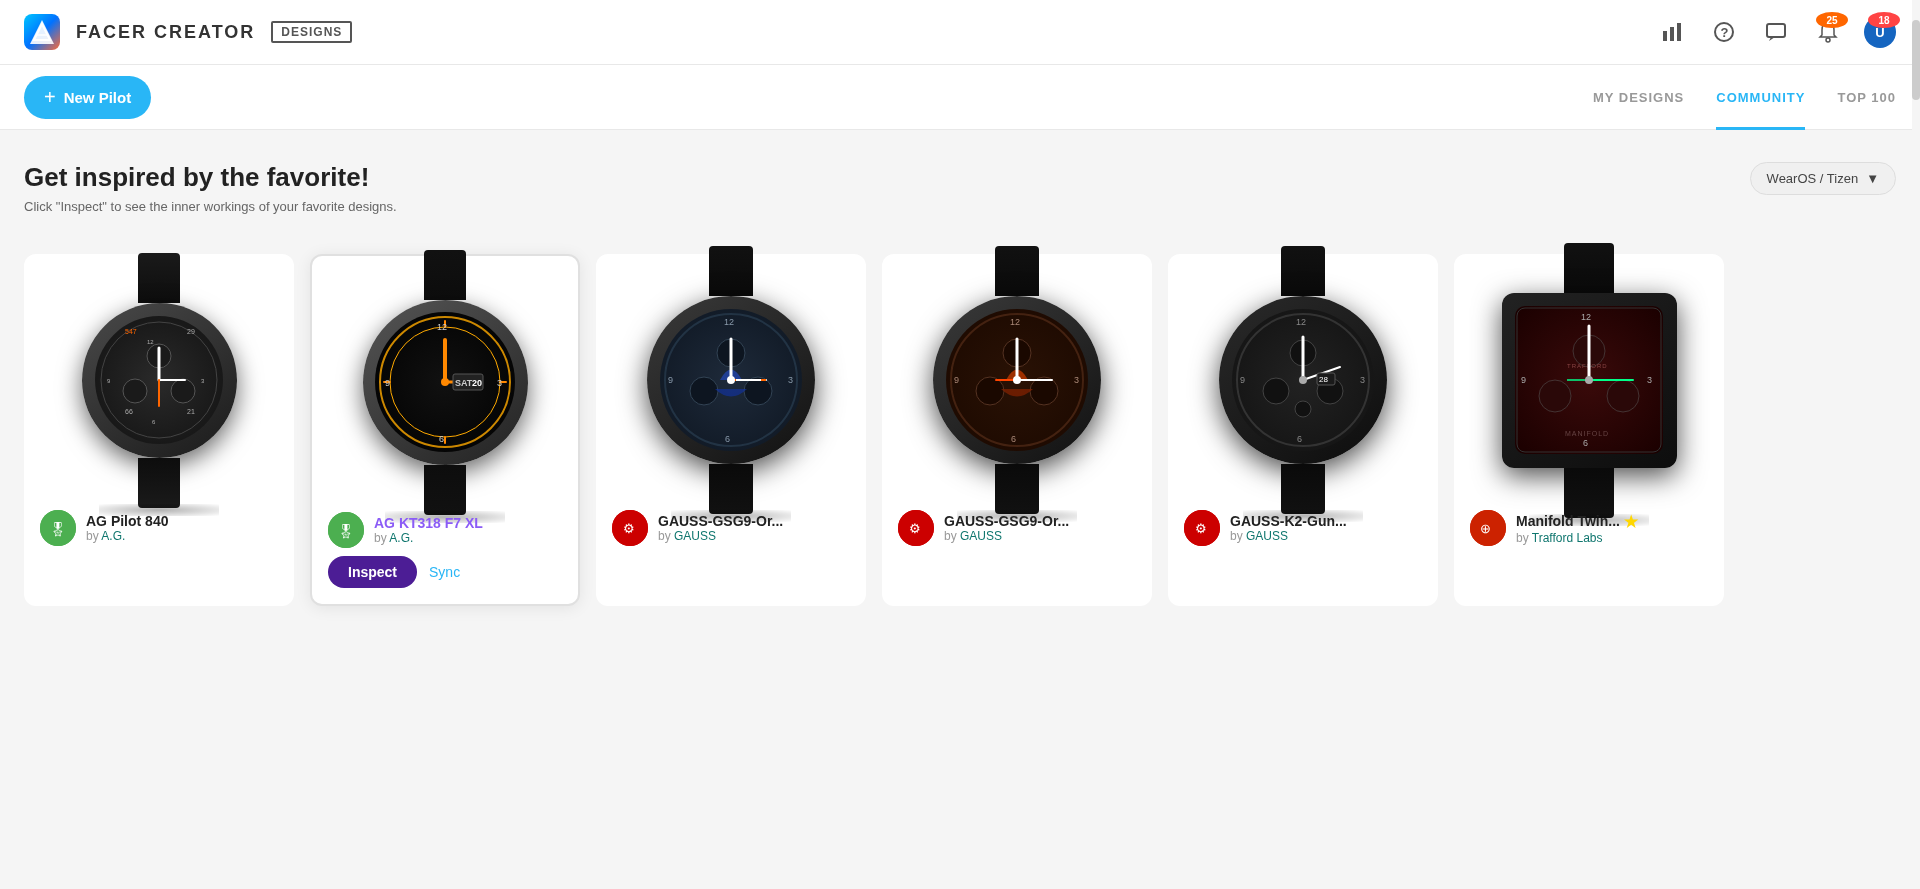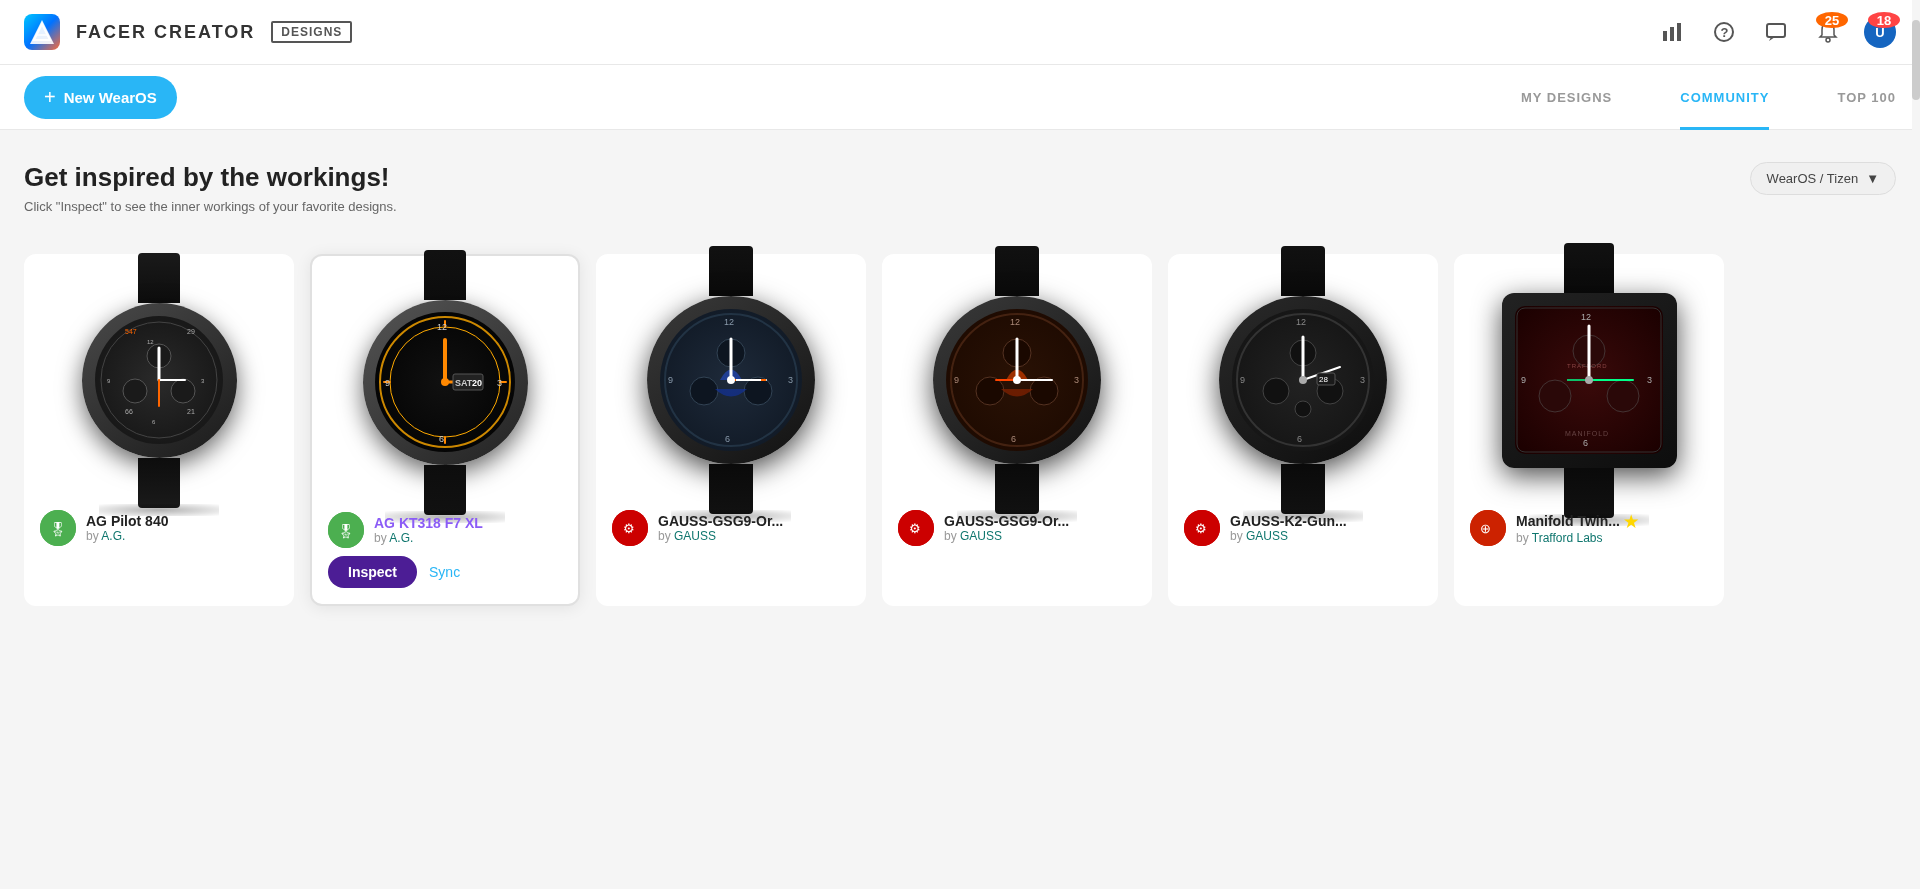--- a/index.html
+++ b/index.html
@@ -56,21 +56,21 @@
       cursor: pointer;
       color: #555;
       font-size: 20px;
       position: relative;
     }
     .notification-badge {
       position: absolute;
       top: -4px; right: -4px;
       background: #ff4444;
       color: #fff;
-      font-size: 13px;
+      font-size: 10px;
       font-weight: bold;
       border-radius: 50%;
       width: 32px; height: 16px;
       display: flex; align-items: center; justify-content: center;
     }
     .notification-badge.orange { background: #ff6600; }
 
     
     .sub-header {
       background: #fff;
@@ -98,21 +98,20 @@
       font-size: 13px;
       font-weight: 600;
       letter-spacing: 1px;
       color: #999;
       cursor: pointer;
       height: 65px;
       display: flex; align-items: center;
       border-bottom: 3px solid transparent;
       padding-top: 3px;
       text-decoration: none;
-      margin-left: 36px;
     }
     .nav-tab.active { color: #29b6f6; border-bottom-color: #29b6f6; }
 
     
     .main-content { padding: 32px 24px; }
     .page-title { font-size: 26px; font-weight: 700; color: #222; margin-bottom: 6px; }
     .page-subtitle { font-size: 13px; color: #666; }
 
     .content-header { display: flex; justify-content: space-between; align-items: flex-start; margin-bottom: 32px; }
     .filter-dropdown {
@@ -304,33 +303,33 @@
     <div class="header-icon" style="position:relative">
       <div style="width:32px;height:32px;border-radius:50%;background:#1565c0;display:flex;align-items:center;justify-content:center;color:white;font-weight:bold;font-size:13px;">U</div>
       <span class="notification-badge">18</span>
     </div>
   </div>
 </div>
 
 <div class="sub-header">
   <button class="new-design-btn">
     <span class="plus">+</span>
-    <span>New WearOS</span>
+    <span>New Pilot</span>
   </button>
   <nav class="nav-tabs">
     <a class="nav-tab">MY DESIGNS</a>
     <a class="nav-tab active">COMMUNITY</a>
     <a class="nav-tab">TOP 100</a>
   </nav>
 </div>
 
 <div class="main-content">
   <div class="content-header">
     <div>
-      <h1 class="page-title">Get inspired by the workings!</h1>
+      <h1 class="page-title">Get inspired by the favorite!</h1>
       <p class="page-subtitle">Click "Inspect" to see the inner workings of your favorite designs.</p>
     </div>
     <div class="filter-dropdown">
       <span>WearOS / Tizen</span>
       <span>▼</span>
     </div>
   </div>
 
   <div class="watch-grid">
 

